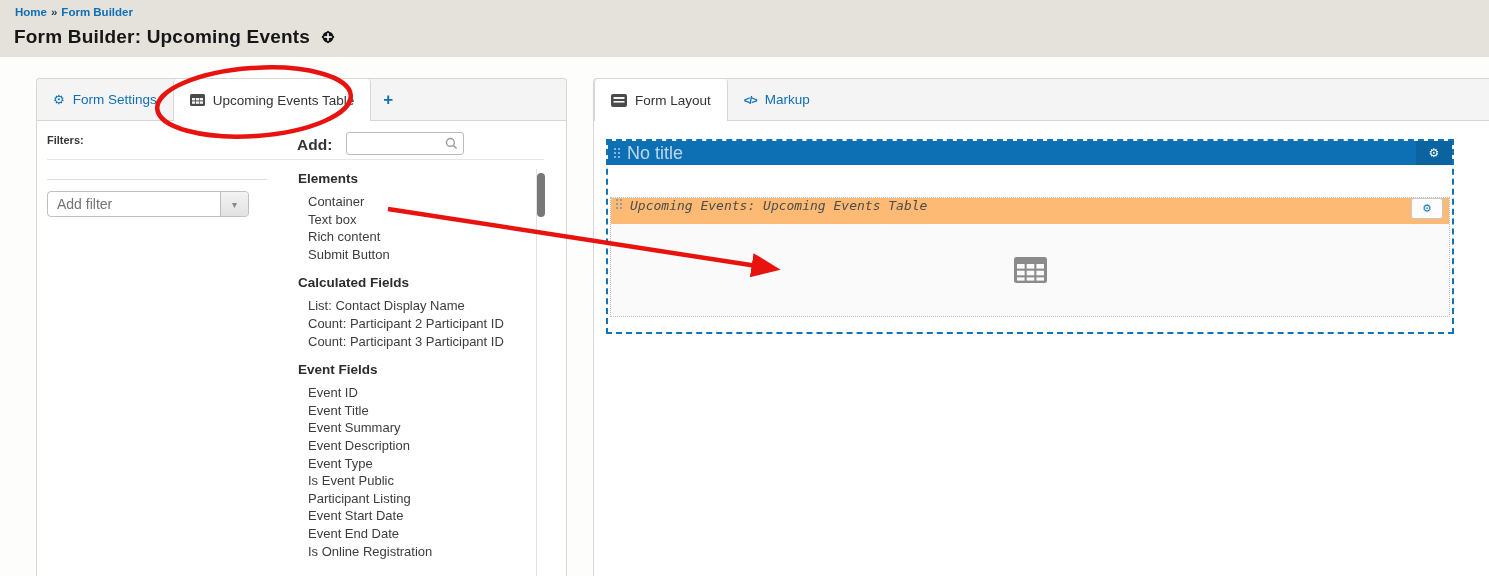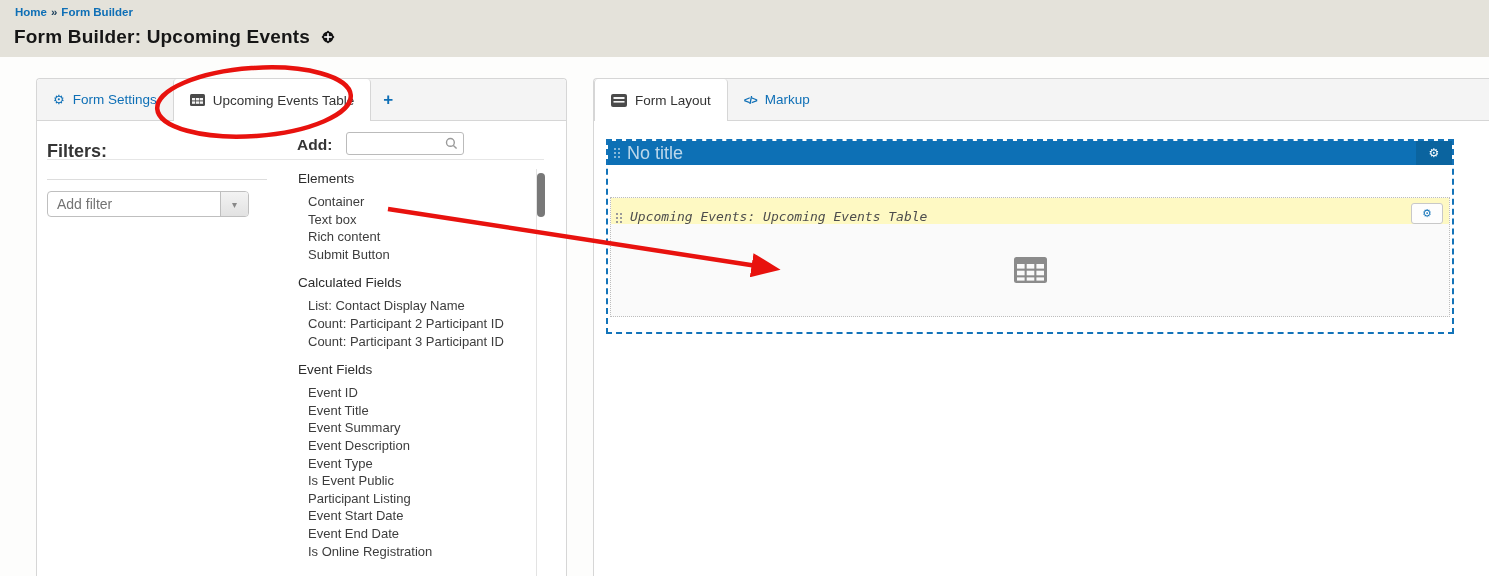--- a/index.html
+++ b/index.html
@@ -23,39 +23,39 @@
   .tabstrip { height:42px; background:#f4f4f4; border-bottom:1px solid #d6d6d6;
               border-radius:4px 4px 0 0; display:flex; align-items:stretch; }
   .tab { display:flex; align-items:center; gap:8px; padding:0 16px; font-size:13.5px;
          color:#0e6fb6; cursor:pointer; white-space:nowrap; }
   .tab.active { background:#fff; color:#333; border-left:1px solid #d6d6d6; border-right:1px solid #d6d6d6;
                 border-top-left-radius:4px; border-top-right-radius:4px; margin-bottom:-1px; }
   .tab-plus { font-size:17px; font-weight:bold; padding:0 12px; }
   .glyph { font-family:"DejaVu Sans", sans-serif; }
 
   
-  .filters-label { position:absolute; left:10px; top:62px; font-size:18px; font-weight:700; color:#353535; }
+  .filters-label { position:absolute; left:10px; top:55px; font-size:11px; font-weight:700; color:#353535; }
   .hr-full  { position:absolute; left:10px; top:80px;  width:497px; border-top:1px solid #e6e6e6; }
   .hr-left  { position:absolute; left:10px; top:100px; width:220px; border-top:1px solid #ddd; }
   .addfilter { position:absolute; left:10px; top:112px; width:202px; height:26px; border:1px solid #bfbfbf;
                border-radius:4px; background:#fff; display:flex; align-items:center; }
   .addfilter .ph { flex:1; padding:0 9px; color:#737373; font-size:14px; }
   .addfilter .toggle { width:28px; height:100%; border-left:1px solid #bfbfbf; border-radius:0 3px 3px 0;
                background:linear-gradient(#f3f3f3,#e2e2e2); display:flex; align-items:center; justify-content:center;
                color:#888; font-size:10px; }
 
   .add-label { position:absolute; left:260px; top:57px; font-size:15.5px; font-weight:700; color:#353535; }
   .palette-search { position:absolute; left:309px; top:53px; width:118px; height:23px; border:1px solid #bbb;
                border-radius:3px; background:#fff; }
   .palette-search input { position:absolute; left:6px; top:1px; width:92px; height:19px; border:none; outline:none;
                font-size:12px; font-family:inherit; }
   .palette-search .mag { position:absolute; right:5px; top:4px; }
 
   .palette { position:absolute; left:261px; top:88px; width:232px; }
-  .group-title { font-size:13.5px; font-weight:400; color:#2c2c2c; margin:12px 0 7px; }
+  .group-title { font-size:13.5px; font-weight:700; color:#2c2c2c; margin:12px 0 7px; }
   .palette-group:first-child .group-title { margin-top:4px; }
   .palette-item { font-size:13px; line-height:17.6px; color:#3d3d3d; padding-left:10px; cursor:grab; }
 
   .scroll-track { position:absolute; left:499px; top:90px; bottom:0; width:10px; border-left:1px solid #e3e3e3; }
   .scroll-thumb { position:absolute; left:500px; top:94px; width:8px; height:44px; background:#787878; border-radius:4px; }
 
   
   .strip-right { margin-left:auto; display:flex; align-items:center; gap:14px; padding-right:11px; }
   .view-page { display:flex; align-items:center; gap:6px; color:#0e6fb6; font-size:14.5px; text-decoration:none; }
   .saved-btn { display:flex; align-items:center; gap:7px; background:#83ba61; color:#fff; font-size:14.5px;
@@ -67,21 +67,21 @@
             border:2px dashed #1273b9; background:#fff; }
   .block-header { height:24px; background:#0d70b5; display:flex; align-items:center; }
   .block-header .grip { margin:0 7px 0 5px; }
   .block-title { font-size:18px; color:rgba(255,255,255,.72); }
   .block-gear-btn { margin-left:auto; width:36px; height:24px; background:#0b649f; display:flex;
             align-items:center; justify-content:center; color:#fff; font-size:12px; cursor:pointer; }
   .grip { width:7px; height:12px;
           background-image:radial-gradient(circle, currentColor 1px, transparent 1.1px);
           background-size:4px 4px; color:rgba(255,255,255,.5); }
   .field-block { margin:32px 2px 0; border:1px dotted #bdbdbd; background:#fafafa; }
-  .field-bar { height:26px; background:#fef9c3; display:flex; align-items:flex-end; }
+  .field-bar { height:26px; background:#fdba74; display:flex; align-items:flex-start; }
   .field-bar .grip { color:#9a9a9a; margin:0 8px 0 4px; }
   .field-label { font-family:"DejaVu Sans Mono", monospace; font-style:italic; font-size:13px; color:#4d4d4d; }
   .field-gear-btn { margin-left:auto; margin-right:6px; width:32px; height:21px; background:#fdfdfd;
           border:1px solid #c8c8c8; border-radius:3px; display:flex; align-items:center; justify-content:center;
           color:#1273b9; font-size:11px; cursor:pointer; }
   .field-body { height:92px; display:flex; align-items:center; justify-content:center; }
 
   .overlay { position:absolute; left:0; top:0; width:1489px; height:576px; pointer-events:none; z-index:50; }
 </style>
 </head>

